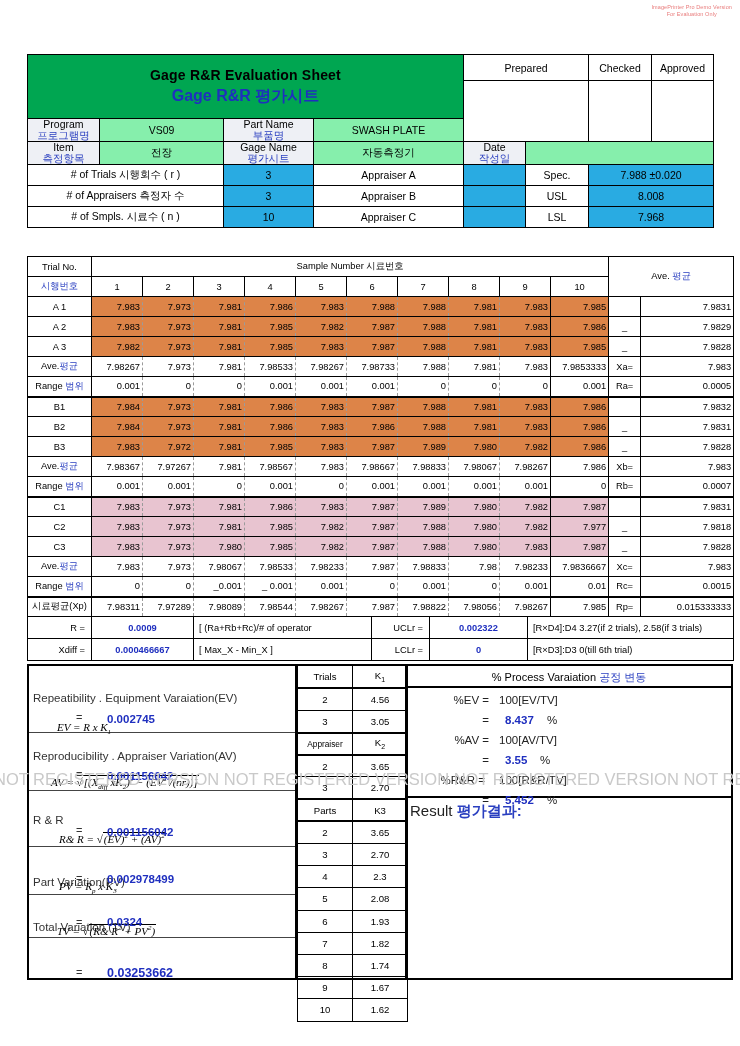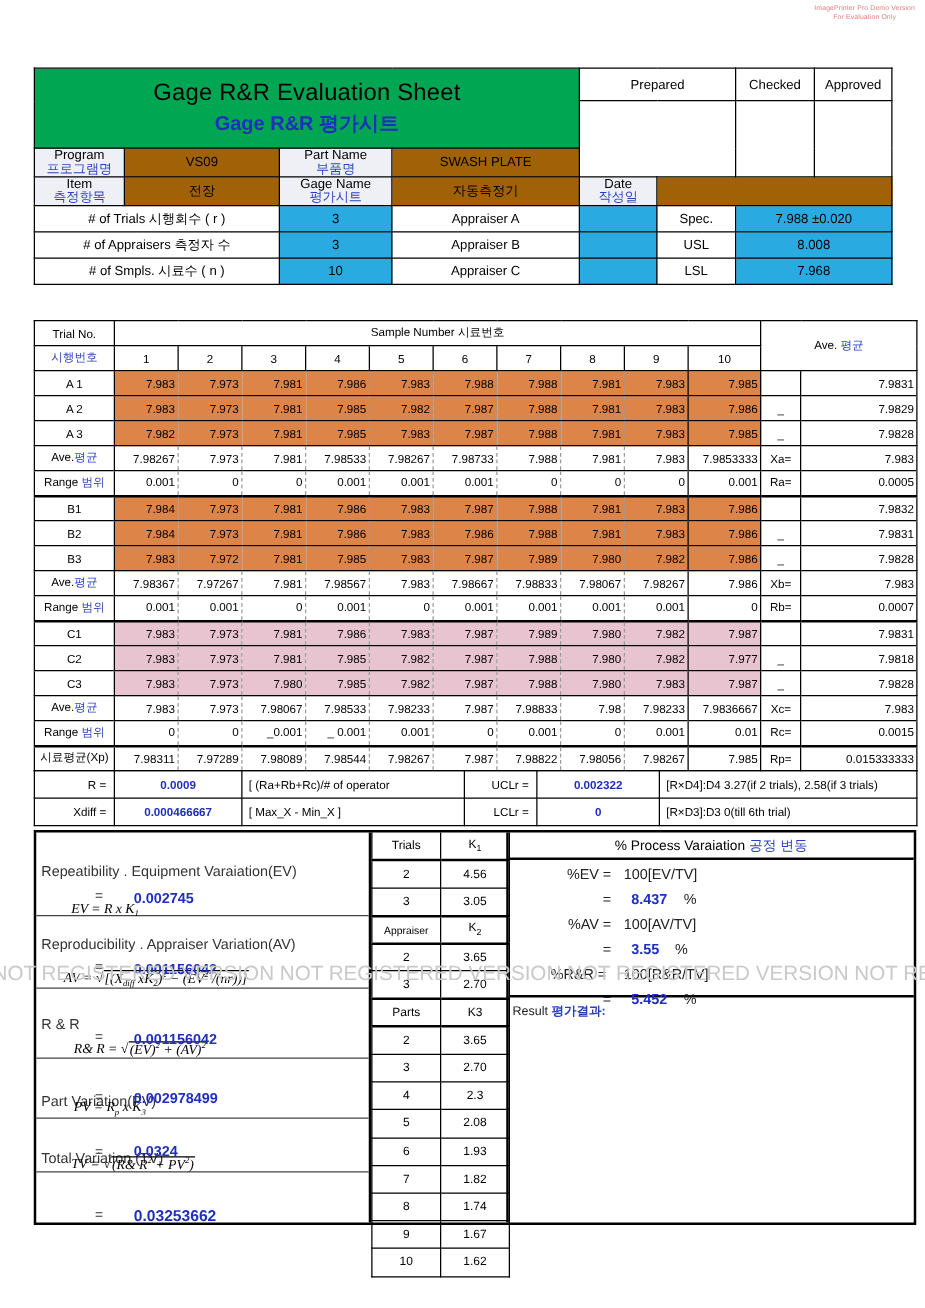--- a/index.html
+++ b/index.html
@@ -28,27 +28,27 @@
   
   table { border-collapse: collapse; table-layout: fixed; }
   td, th { font-weight: normal; padding:0; }
 
   .blk { border:1.6px solid #000; }
 
   
   #topblock { position:absolute; left:27px; top:54px; width:686px; }
   #topblock td { border:1px solid #000; font-size:10.5px; text-align:center; vertical-align:middle; }
   .title-cell { background:#00a651; height:64px; }
-  .title-en { font-size:19px; font-weight:normal; color:#000; letter-spacing:.2px; }
+  .title-en { font-size:14px; font-weight:bold; color:#000; letter-spacing:.2px; }
   .title-ko { font-size:16px; font-weight:bold; color:#1f2fbf; margin-top:3px; }
   .sig-head { height:26px; font-size:10.5px; background:#fff; }
   .sig-body { height:38px; background:#fff; }
   .lbl { background:#eef0f5; font-size:9.5px; line-height:11px; }
   .lbl .ko { color:#2a3fc0; }
-  .val { background:#a16207; font-size:9.5px; }
+  .val { background:#86efac; font-size:9.5px; }
   .cyan { background:#29abe2; font-size:9.5px; }
   .plain { background:#ffffff; font-size:9.5px; }
   .rowh { height:21px; }
 
   
   #meas { position:absolute; left:27px; top:256px; width:706px; }
   #meas td { border:1px solid #000; font-size:9.3px; height:20px; }
   #meas .lab { text-align:center; background:#fff; }
   #meas .lab .ko { color:#2a3fc0; }
   #meas .num { text-align:right; padding-right:2px; }
@@ -91,21 +91,21 @@
   #ktbl td.narrow { font-size:8.3px;margin-top:20px; }
 
   
   .pv-head { height:22px; border-bottom:2px solid #000; text-align:center;
              font-size:11px; line-height:22px; }
   .pv-head .ko { color:#2a3fc0; }
   .pv-body { position:relative; height:110px; border-bottom:2px solid #000; }
   .pv-row { position:absolute; font-size:11.5px; color:#222; white-space:nowrap; }
   .pv-lbl { text-align:right; width:72px; }
   .pv-val { font-weight:bold; color:#1f2fbf; font-size:11.5px; }
-  .res-head { position:absolute; left:3px; top:4px; font-size:10px; color:#222; }
+  .res-head { position:absolute; left:3px; top:4px; font-size:15px; color:#222; }
   .res-head .ko { color:#2a3fc0; font-weight:bold; }
   .res-body { position:absolute; left:0; right:0; top:62px; text-align:center;
               font-size:13px; color:#222; line-height:25px; }
   .sub { font-size:7px; vertical-align:sub; }
 </style>
 </head>
 <body>
 
 <div class="sheet">
 

